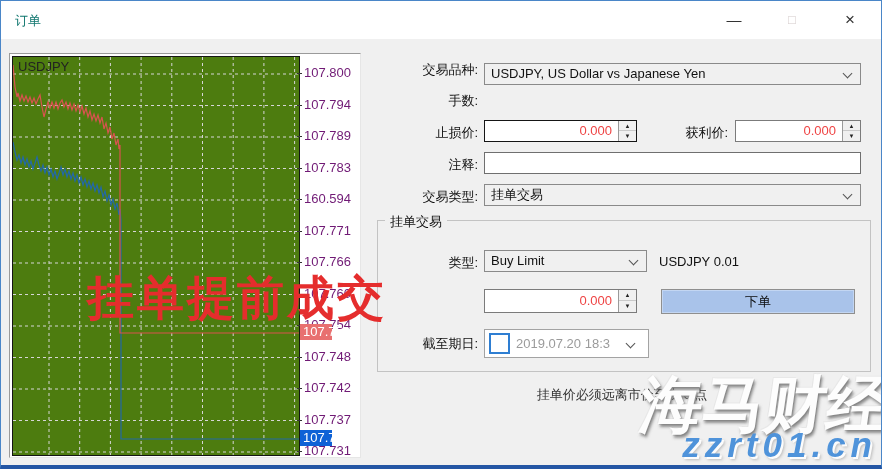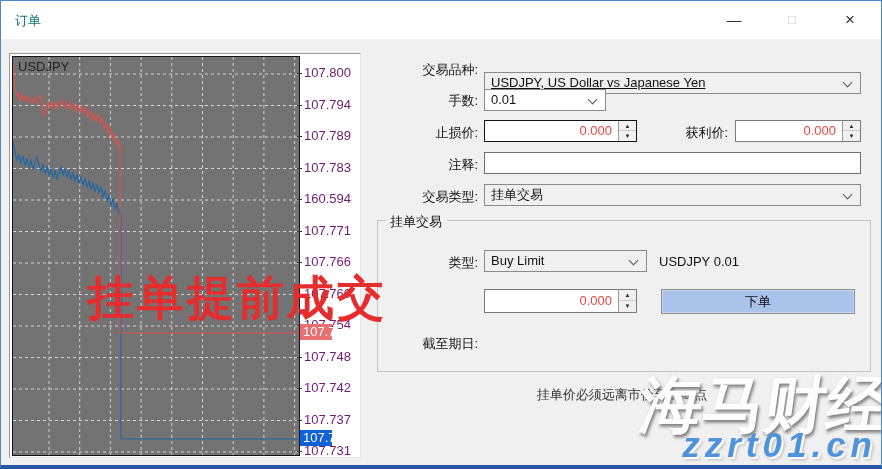--- a/index.html
+++ b/index.html
@@ -12,21 +12,21 @@
   .win-btn { position:absolute; top:0; width:46px; height:38px; text-align:center;
     line-height:38px; font-size:15px; color:#333; cursor:default; }
   .btn-min { left:710px; }
   .btn-max { left:768px; color:#d5cccc; font-size:13px; }
   .btn-close { left:826px; font-size:17px; }
 
   
   .chart-widget { position:absolute; left:8px; top:52px; width:352px; height:405px;
     background:#ffffff; border:1px solid #9a9a9a; border-right-color:#e6e6e6; border-bottom-color:#e6e6e6; }
   .plot { position:absolute; left:2px; top:2px; width:288px; height:400px;
-    background:#737373; border:1px solid #151515;padding-left:45px; }
+    background:#4d7c0f; border:1px solid #151515;padding-left:45px; }
   .plot svg { position:absolute; left:0; top:0; }
   .grid { stroke:#d6d6d6; stroke-width:1; stroke-dasharray:3,3; }
   .chart-symbol { position:absolute; left:5px; top:2px; font-size:13px; color:#222; }
   .axis-label { position:absolute; left:303px; width:52px; height:16px; font-size:13px;
     color:#701a75; white-space:nowrap; }
   .axis-label::before { content:""; position:absolute; left:-7px; top:8px; width:5px; height:1px; background:#333; }
   .price-badge { position:absolute; left:299px; width:32px; height:16px; font-size:13px;
     color:#fff; text-align:left; padding-left:3px; line-height:16px; }
   .chart-watermark { position:absolute; left:86px; top:266px; z-index:6; font-size:47px;
     font-weight:bold; color:#e52d2d; letter-spacing:3px; white-space:nowrap; pointer-events:none; }
@@ -130,30 +130,26 @@
       <div class="axis-label" style="top: 347.5px;">107.748</div>
       <div class="axis-label" style="top: 379px;">107.742</div>
       <div class="axis-label" style="top: 410.5px;">107.737</div>
       <div class="axis-label" style="top: 442px;">107.731</div>
       <div class="price-badge" style="top: 323px; background: rgb(232, 112, 112);">107.753</div>
       <div class="price-badge" style="top: 429px; background: rgb(15, 98, 214);">107.734</div>
     </div>
   <div class="chart-watermark">挂单提前成交</div>
 
   <div class="flabel" style="top:60px;">交易品种:</div>
-  <div class="combo" style="left:483px; top:71px; width:377px;text-decoration:underline;">
+  <div class="combo" style="left:483px; top:62px; width:377px;">
     <span>USDJPY, US Dollar vs Japanese Yen</span>
     <span class="chev"></span>
   </div>
 
   <div class="flabel" style="top:91px;">手数:</div>
-  <div class="combo white" style="left:483px; top:88px; width:122px;">
-    <span>0.01</span>
-    <span class="chev"></span>
-  </div>
 
   <div class="flabel" style="top:123px;">止损价:</div>
   <div class="spinbox focused" style="left:483px; top:119px; width:153px;">
     <span class="spin-val">0.000</span>
     <span class="spinner">
       <span class="spin-up">▲</span>
       <span class="spin-down">▼</span>
     </span>
   </div>
   <div class="flabel" style="left:620px; top:123px;">获利价:</div>
@@ -189,19 +185,24 @@
   <div class="spinbox" style="left:483px; top:288px; width:153px; height:24px;">
     <span class="spin-val" style="line-height:22px;">0.000</span>
     <span class="spinner">
       <span class="spin-up">▲</span>
       <span class="spin-down">▼</span>
     </span>
   </div>
   <div class="place-btn">下单</div>
 
   <div class="flabel" style="top:334px;">截至期日:</div>
+  <div class="expiry">
+    <span class="expiry-check"></span>
+    <span class="expiry-date">2019.07.20 18:3</span>
+    <span class="chev"></span>
+  </div>
 
   <div class="hint">挂单价必须远离市价至少 0 点</div>
 
   <div class="wm-name">海马财经</div>
   <div class="wm-url">zzrt01.cn</div>
 
 </div>
 
 </body></html>

